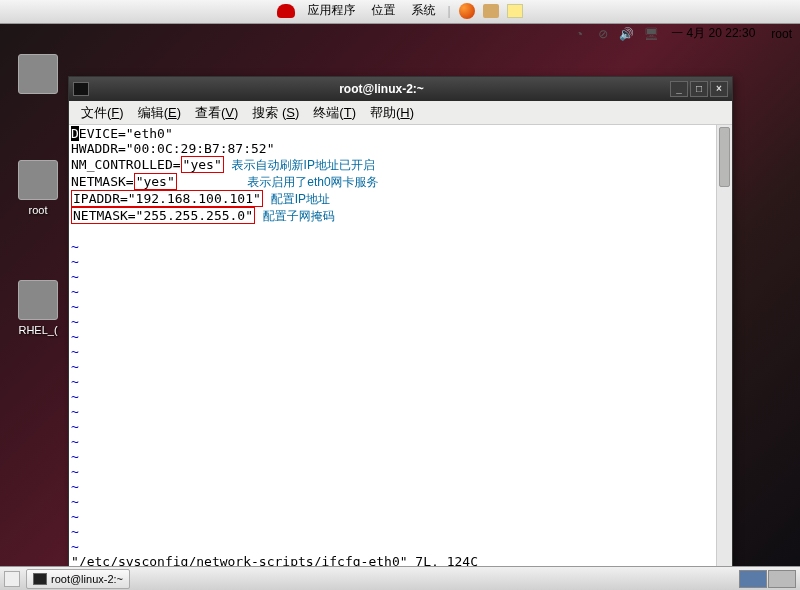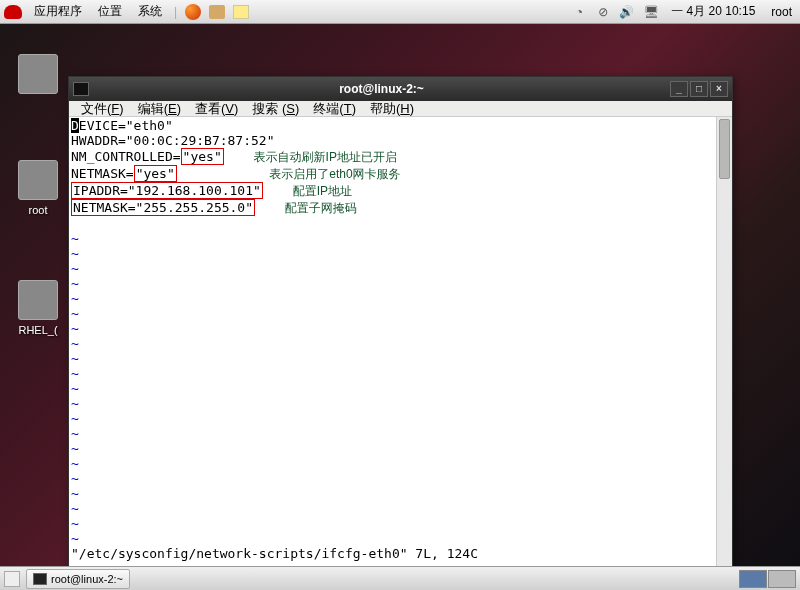--- a/index.html
+++ b/index.html
@@ -1,39 +1,39 @@
 <!DOCTYPE html>
 <html><head>
 <meta charset="utf-8">
 <style>
 * { margin: 0; padding: 0; box-sizing: border-box; }
 body { width: 800px; height: 590px; font-family: sans-serif; font-size: 12px; overflow: hidden; position: relative; background: linear-gradient(135deg, #1a1515 0%, #3d1520 30%, #5a1a2a 50%, #2a1818 70%, #0d0d12 100%); }
-.top-panel { height: 24px; background: linear-gradient(#f5f5f5, #d8d8d8); border-bottom: 1px solid #999; display: flex; align-items: center; padding: 0 4px; gap: 2px; }
+.top-panel { height: 24px; background: linear-gradient(#f5f5f5, #d8d8d8); border-bottom: 1px solid #999; display: flex; align-items: center; padding: 0 4px; gap: 2px; flex-direction: column; }
 .panel-left { display: flex; align-items: center; gap: 8px; }
 .panel-right { margin-left: auto; display: flex; align-items: center; gap: 8px; }
 .redhat-icon { width: 18px; height: 14px; background: #c00; border-radius: 8px 8px 4px 4px; }
 .panel-item { cursor: pointer; padding: 2px 4px; }
 .panel-sep { color: #aaa; }
 .tray-icon { width: 16px; height: 16px; display: inline-flex; align-items: center; justify-content: center; color: #555; }
 .desktop { position: absolute; top: 24px; left: 0; right: 0; bottom: 24px; }
 .desktop-icon { position: absolute; width: 64px; text-align: center; color: #fff; font-size: 11px; text-shadow: 1px 1px 2px #000; }
 .desktop-icon .icn { width: 40px; height: 40px; margin: 0 auto 4px; background: #888; border: 1px solid #aaa; border-radius: 3px; }
 .terminal-window { position: absolute; left: 68px; top: 52px; width: 665px; height: 500px; background: #fff; border: 1px solid #333; box-shadow: 2px 2px 8px rgba(0,0,0,0.4); display: flex; flex-direction: column; }
 .titlebar { height: 24px; background: linear-gradient(#4a4a4a, #2a2a2a); color: #fff; display: flex; align-items: center; padding: 0 4px; font-size: 12px; font-weight: bold; }
 .titlebar .t-icon { width: 16px; height: 14px; background: #111; border: 1px solid #666; margin-right: 6px; }
 .titlebar .title { flex: 1; text-align: center; }
 .win-btn { width: 18px; height: 16px; background: #3a3a3a; border: 1px solid #666; margin-left: 2px; text-align: center; line-height: 14px; font-size: 10px; color: #ddd; cursor: pointer; }
-.menubar { height: 16px; background: #ededeb; border-bottom: 1px solid #ccc; display: flex; align-items: center; padding: 0 6px; gap: 2px; font-size: 13px; }
+.menubar { height: 24px; background: #ededeb; border-bottom: 1px solid #ccc; display: flex; align-items: center; padding: 0 6px; gap: 2px; font-size: 13px; }
 .menu-item { padding: 2px 6px; cursor: pointer; }
 .menu-item u { text-decoration: underline; }
 .terminal-body { flex: 1; display: flex; background: #fff; }
 .terminal-content { flex: 1; font-family: monospace; font-size: 13px; line-height: 15px; padding: 1px 2px; white-space: pre; position: relative; color: #000; }
 .cursor-block { display: inline-block; background: #000; color: #fff; }
 .red-box { border: 1px solid #d00; padding: 0 1px; display: inline-block; }
-.red-text { color: #14532d; font-family: sans-serif; font-size: 12px; margin-left: 22px; }
+.red-text { color: #0369a1; font-family: sans-serif; font-size: 12px; }
 .tilde { color: #00c; }
 .scrollbar { width: 16px; background: #e8e8e8; border-left: 1px solid #ccc; position: relative; }
 .scrollbar .thumb { position: absolute; left: 2px; right: 2px; top: 2px; height: 60px; background: #b8b8b6; border: 1px solid #999; border-radius: 2px; }
 .bottom-panel { position: absolute; bottom: 0; left: 0; right: 0; height: 24px; background: linear-gradient(#f0f0f0, #d0d0d0); border-top: 1px solid #999; display: flex; align-items: center; padding: 0 4px; }
 .task-btn { height: 20px; background: linear-gradient(#fafafa,#e0e0e0); border: 1px solid #aaa; border-radius: 2px; padding: 0 6px; display: flex; align-items: center; gap: 4px; font-size: 11px; }
 .task-btn .ticn { width: 14px; height: 12px; background: #222; border: 1px solid #666; }
 .hide-win { width: 16px; height: 16px; border: 1px solid #aaa; margin-right: 6px; background: #eee; }
 .ws-switcher { margin-left: auto; display: flex; gap: 1px; }
 .ws { width: 28px; height: 18px; background: #bbb; border: 1px solid #888; }
 .ws.active { background: #5a7aa8; }
@@ -53,21 +53,21 @@
     <span class="panel-sep">|</span>
     <span class="ff-icon"></span>
     <span class="pkg-icon"></span>
     <span class="note-icon"></span>
   </div>
   <div class="panel-right">
     <span class="tray-icon">◔</span>
     <span class="tray-icon">⊘</span>
     <span class="tray-icon">🔊</span>
     <span class="tray-icon">🖥</span>
-    <span class="panel-item">一  4月 20 10:15</span>
+    <span class="panel-item">一  4月 20 22:30</span>
     <span class="panel-item">root</span>
   </div>
 </div>
 
 <div class="desktop">
   <div class="desktop-icon" style="left:6px; top:30px">
     <div class="icn"></div>
   </div>
   <div class="desktop-icon" style="left:6px; top:136px">
     <div class="icn"></div>

